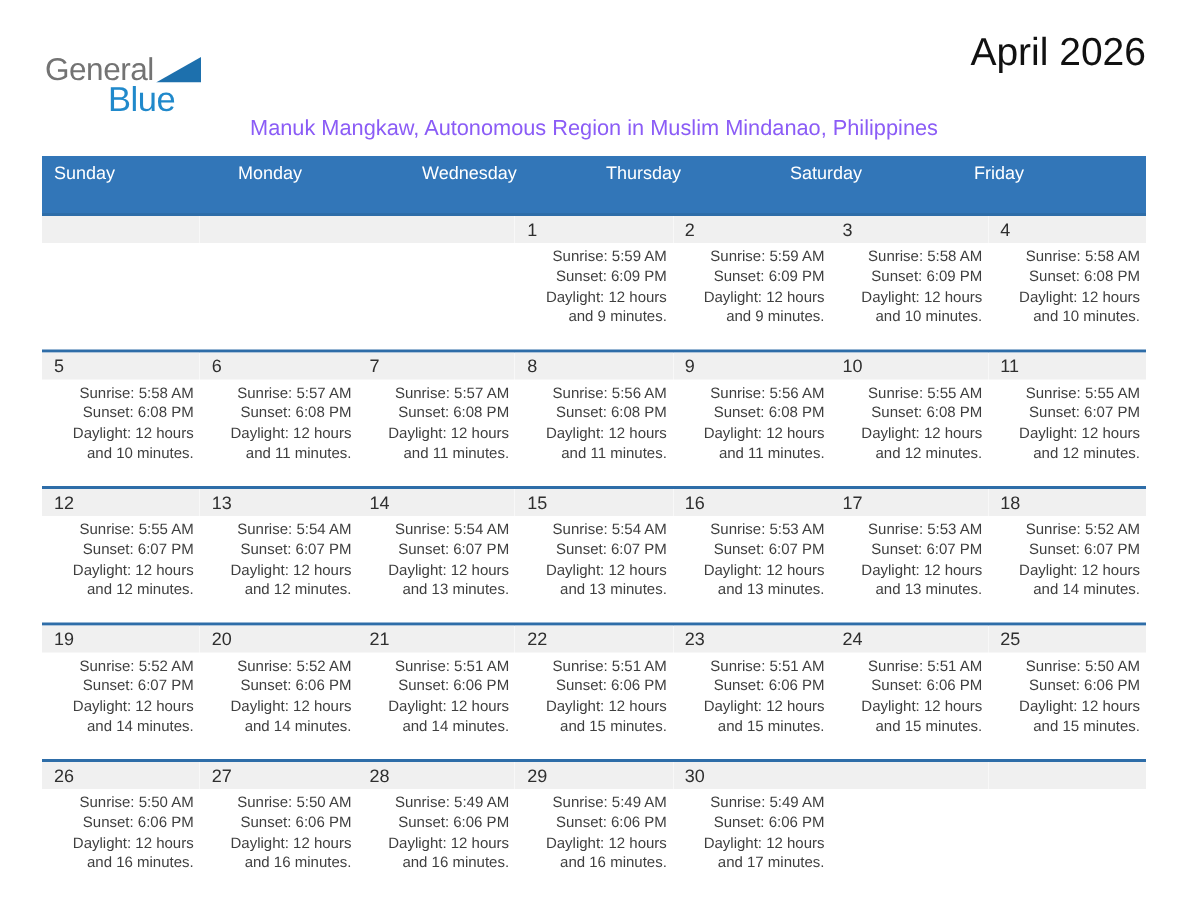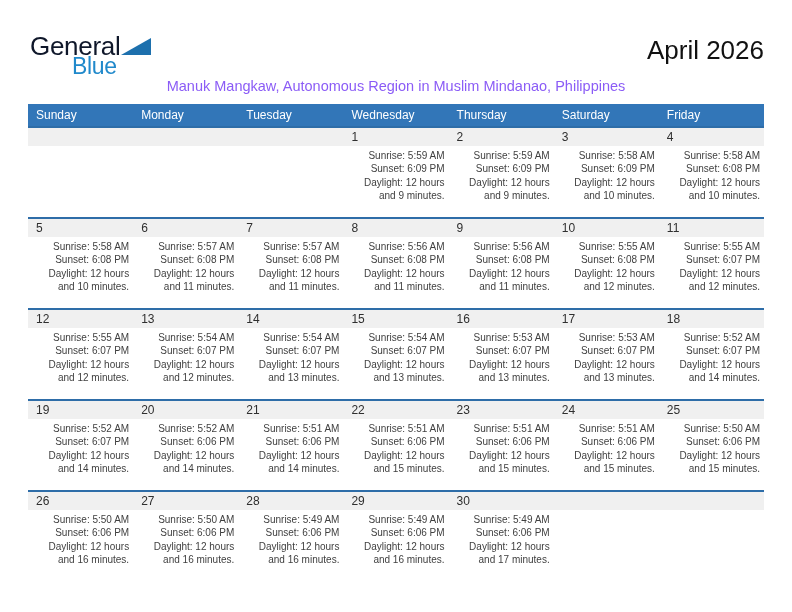--- a/index.html
+++ b/index.html
@@ -11,38 +11,38 @@
     width: 792px;
     height: 612px;
     background: #ffffff;
     overflow: hidden;
   }
 
   
   .logo { position: absolute; top: 36px; left: 30px; }
   .logo-row1 { display: flex; align-items: flex-end; }
   .logo-word-top {
-    font-size: 26px;
-    color: #0f172a;
+    font-size: 21px;
+    color: #737373;
     letter-spacing: -0.3px;
     line-height: 21px;
   }
   .logo-triangle { margin-left: 1px; margin-bottom: 2px; display: block; }
   .logo-word-bottom {
     font-size: 23px;
     color: #2089cb;
     letter-spacing: -0.3px;
     line-height: 19px;
     margin-left: 42px;
   }
 
   
   .month-title {
     position: absolute;
-    top: 36px;
+    top: 20px;
     right: 28px;
     font-size: 26px;
     color: #111111;
     line-height: 28px;
   }
   .location-subtitle {
     position: absolute;
     top: 78px;
     left: 0;
     width: 100%;
@@ -54,21 +54,21 @@
   
   .calendar {
     position: absolute;
     top: 104px;
     left: 28px;
     width: 736px;
   }
   .weekday-row {
     display: flex;
     background: #3276b8;
-    height: 22px;
+    height: 38px;
   }
   .weekday-cell {
     flex: 1 1 0;
     color: #ffffff;
     font-size: 12px;
     line-height: 22px;
     padding-left: 8px;
     overflow: hidden;
     white-space: nowrap;
   }
@@ -112,21 +112,20 @@
   </div>
 
   <div class="month-title">April 2026</div>
 
   <div class="location-subtitle">Manuk Mangkaw, Autonomous Region in Muslim Mindanao, Philippines</div>
 
   <div class="calendar">
     <div class="weekday-row">
         <div class="weekday-cell">Sunday</div>
         <div class="weekday-cell">Monday</div>
-        <div class="weekday-cell">Tuesday</div>
         <div class="weekday-cell">Wednesday</div>
         <div class="weekday-cell">Thursday</div>
         <div class="weekday-cell">Saturday</div>
         <div class="weekday-cell">Friday</div>
       </div>
     <div id="calendar-body">
         <div class="week-row">
           <div class="day-cell">
             <div class="day-number-band"></div>
           </div>

